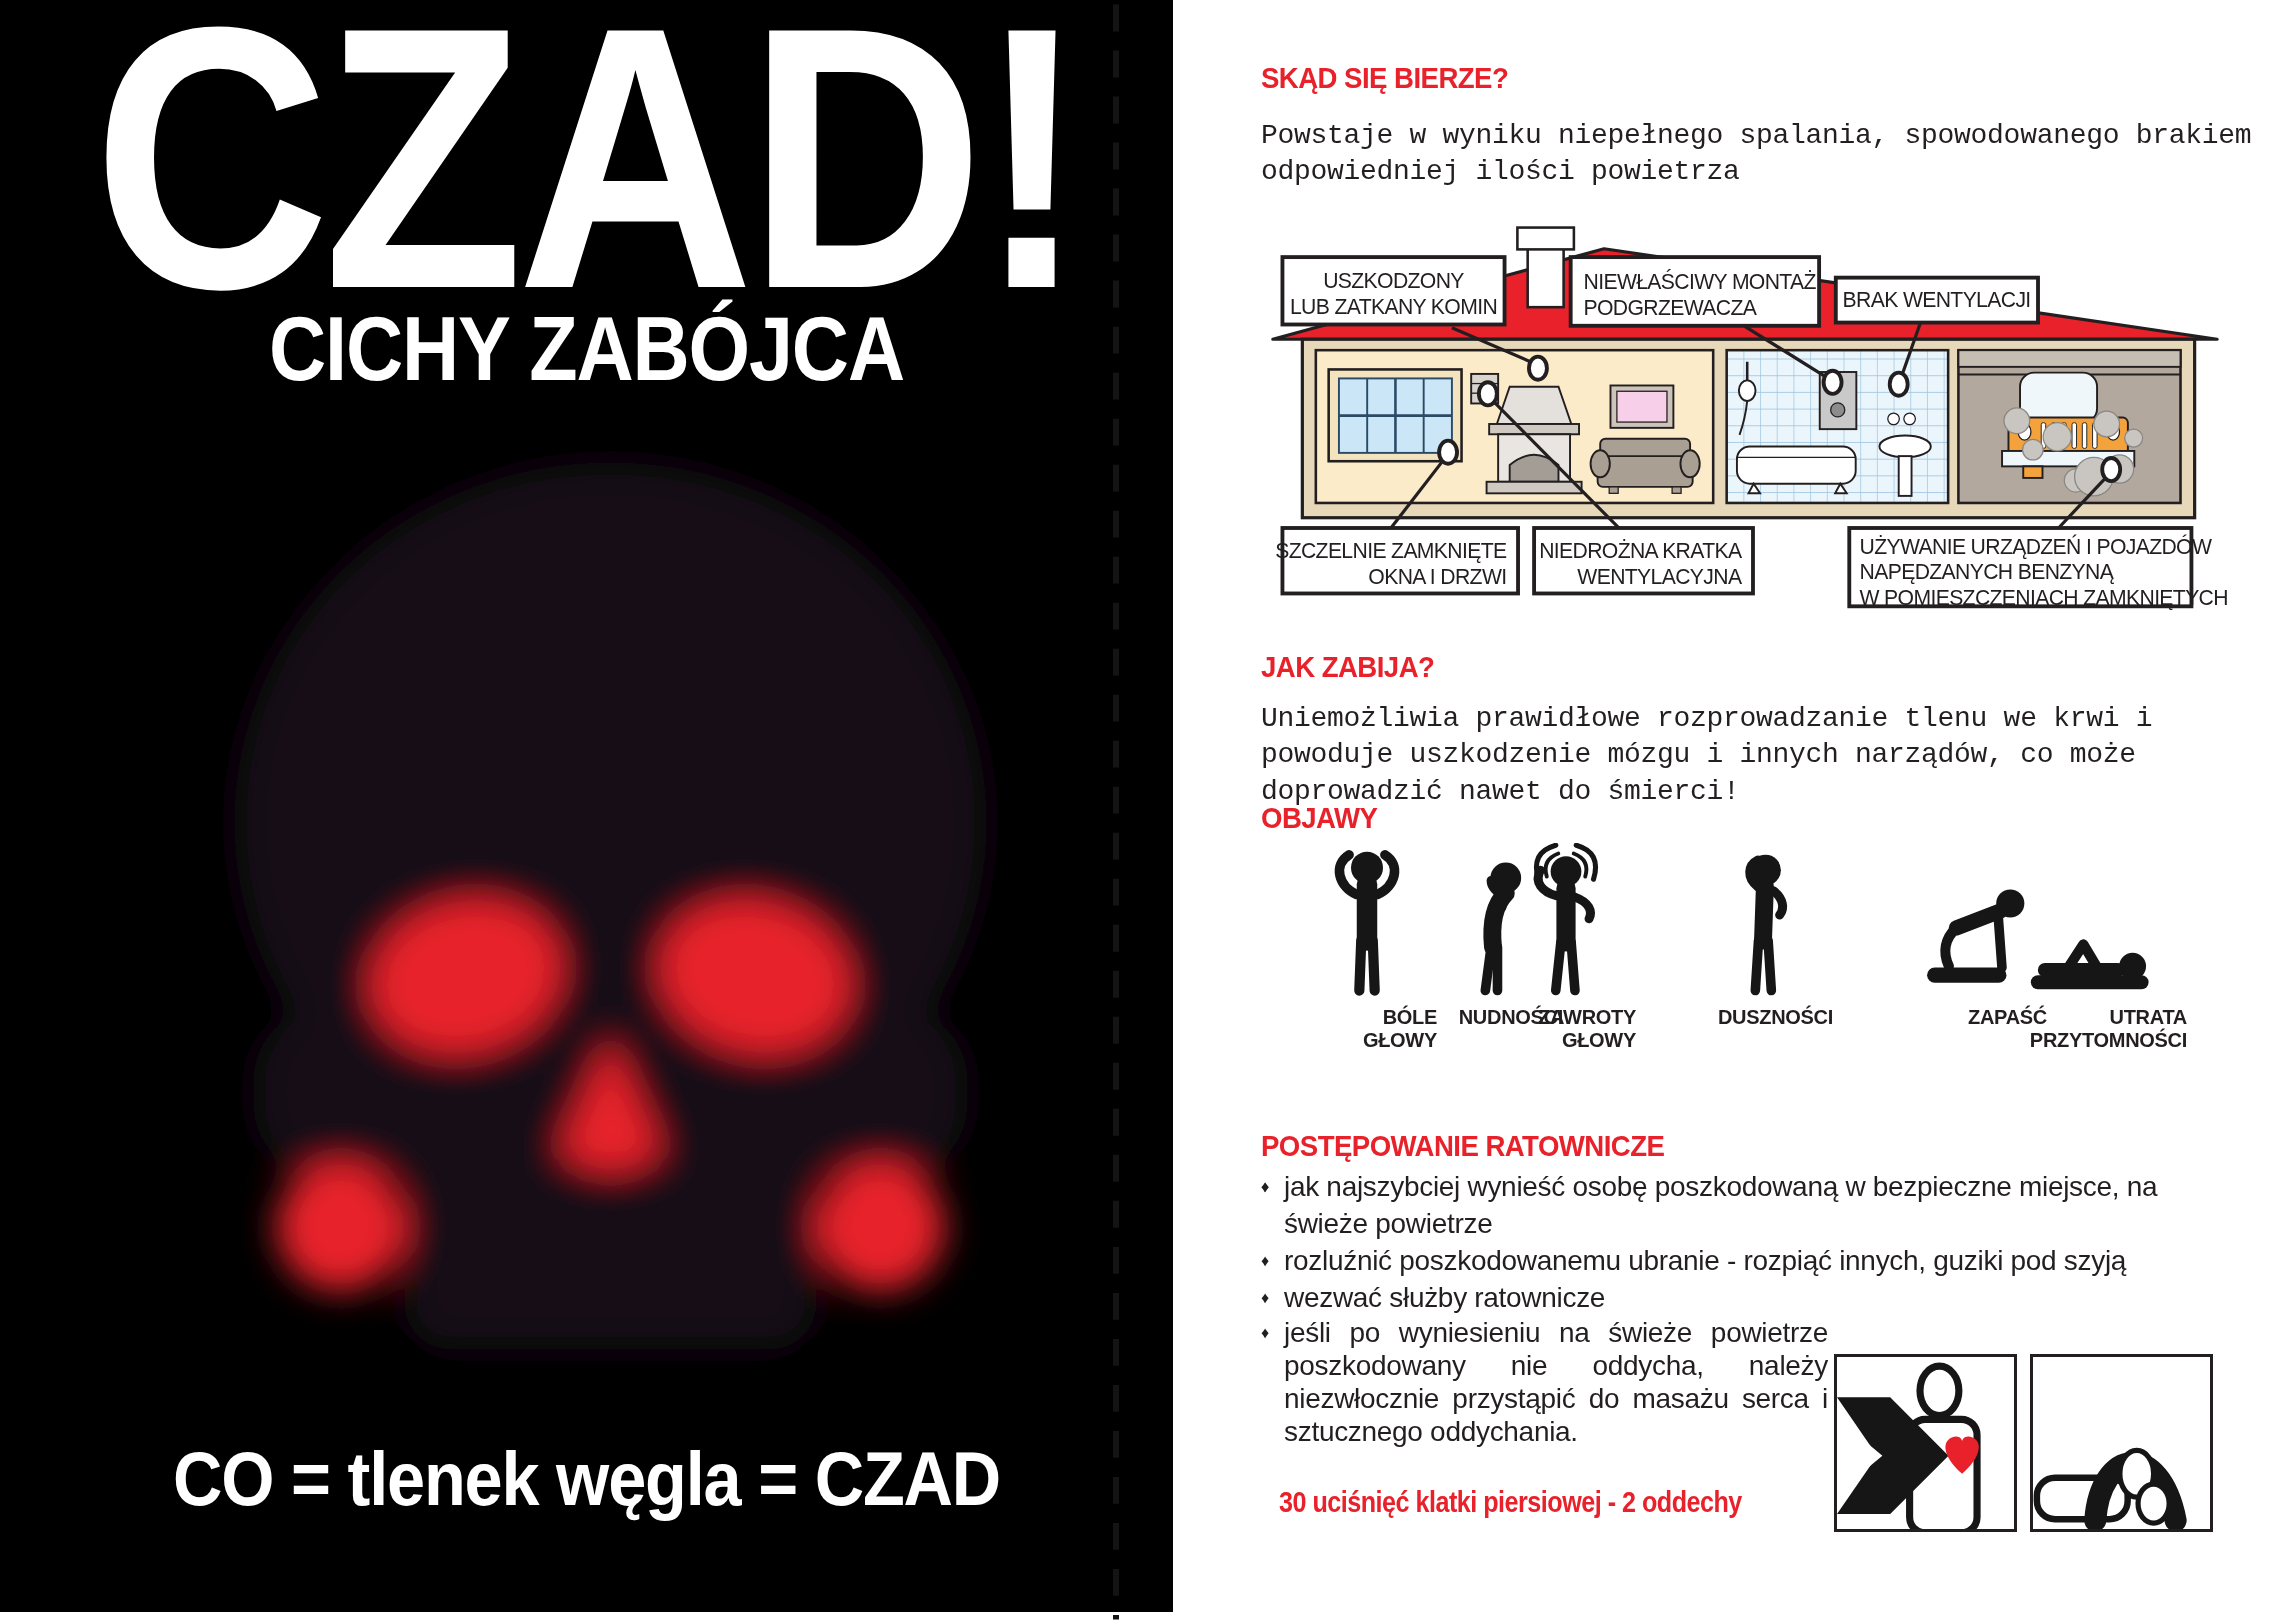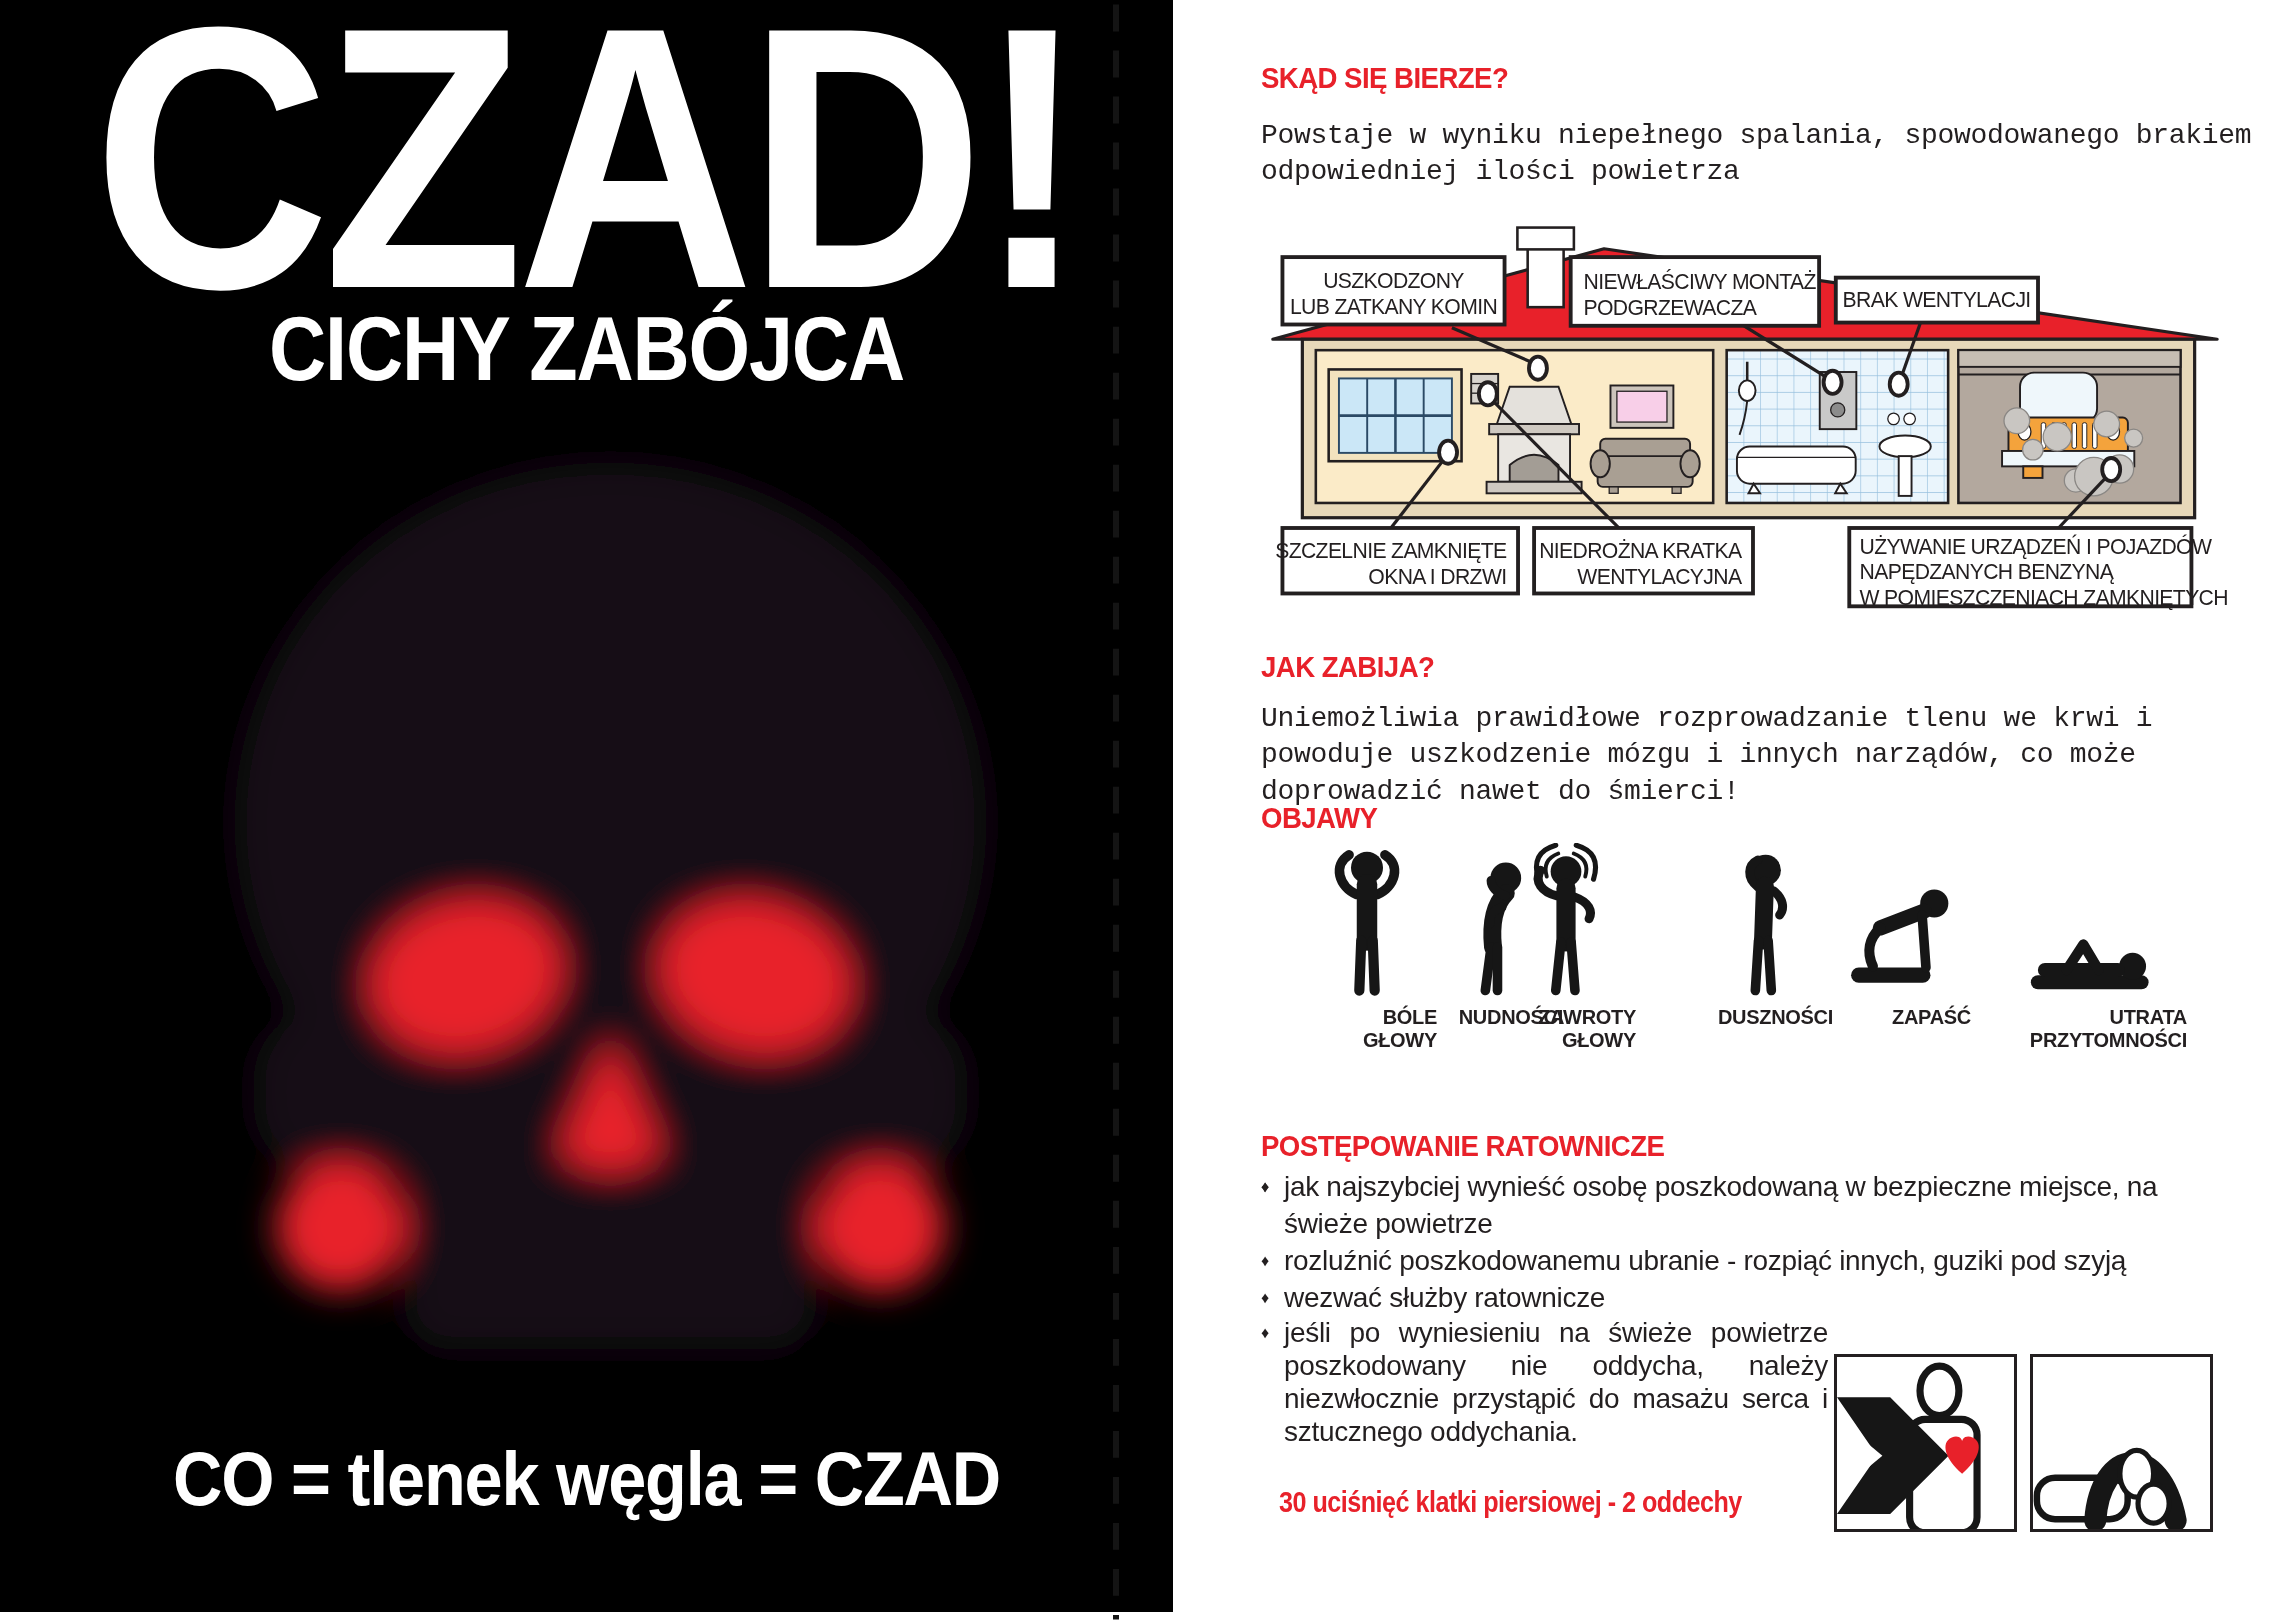--- a/index.html
+++ b/index.html
@@ -319,21 +319,21 @@
     <path class="pict" d="M116,74 C132,86 134,102 126,112" stroke-width="14"></path>
     <line class="pict" x1="103" y1="66" x2="100" y2="152" stroke-width="28"></line>
     <line class="pict" x1="93" y1="152" x2="88" y2="230" stroke-width="15"></line>
     <line class="pict" x1="108" y1="152" x2="113" y2="230" stroke-width="15"></line>
   </svg>
   <div class="lbl">
       <span>DUSZNOŚCI</span>
     </div>
 </div>
 
-<div class="symptom" style="left:1830px;">
+<div class="symptom" style="left:1906px;">
   <svg width="128" height="153" viewBox="0 0 200 238">
     <rect class="pict-f" x="22" y="194" width="124" height="24" rx="12"></rect>
     <circle class="pict-f" cx="152" cy="94" r="22"></circle>
     <line class="pict" x1="68" y1="132" x2="136" y2="106" stroke-width="24"></line>
     <line class="pict" x1="133" y1="112" x2="139" y2="194" stroke-width="15"></line>
     <path class="pict" d="M68,132 C50,148 46,170 56,192" stroke-width="16"></path>
   </svg>
   <div class="lbl">
       <span>ZAPAŚĆ</span>
     </div>

